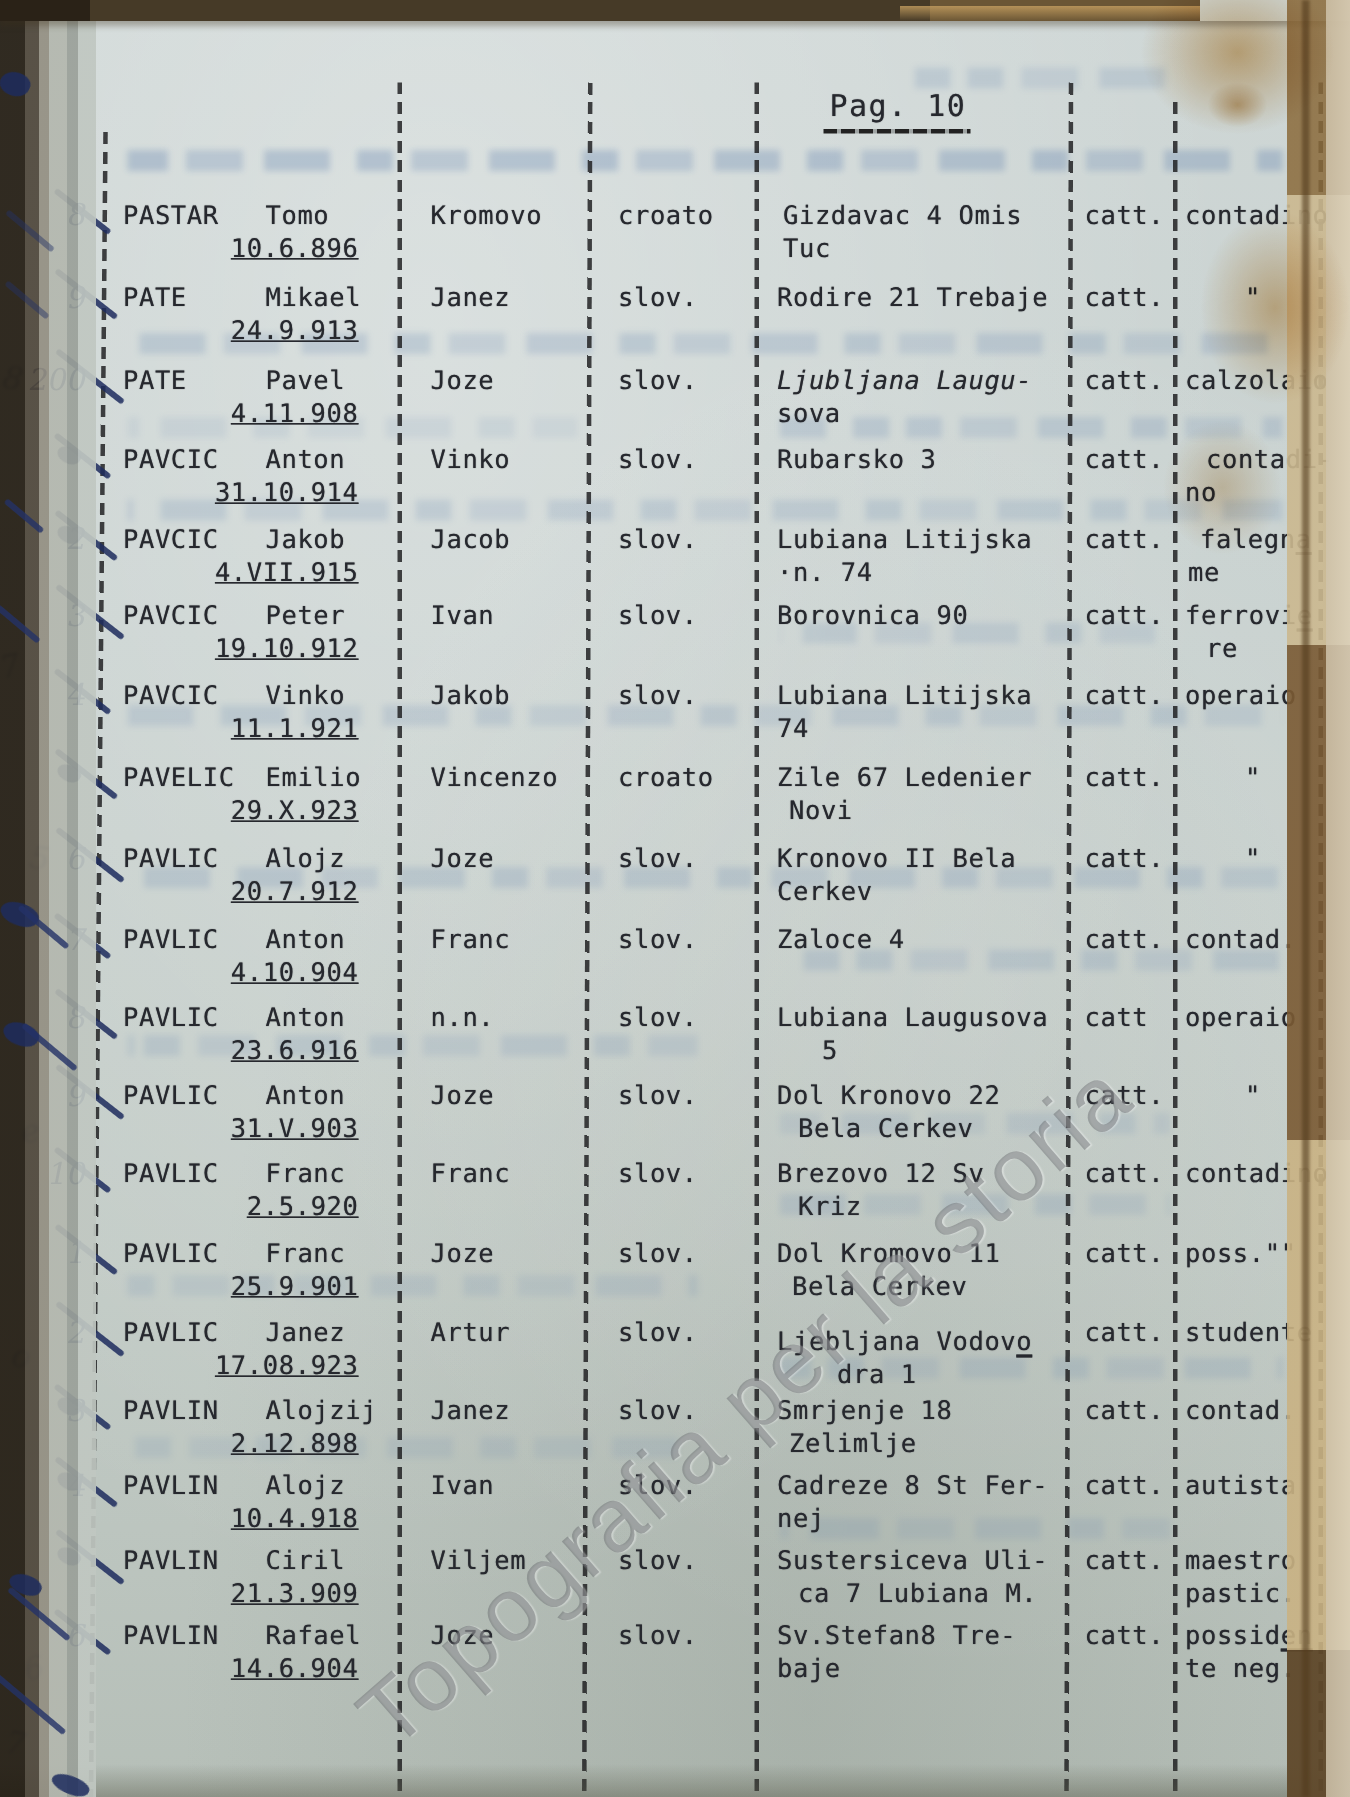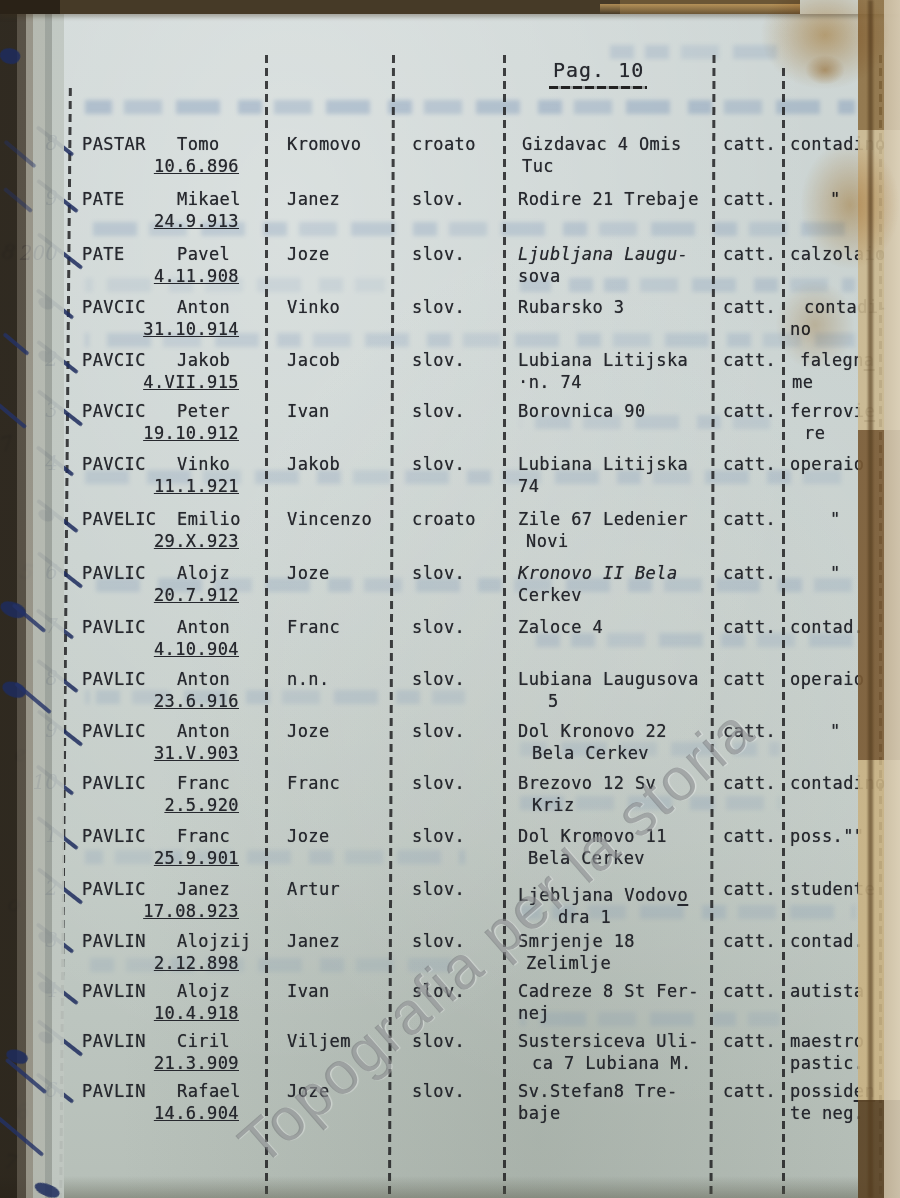--- a/index.html
+++ b/index.html
@@ -188,21 +188,21 @@
       <div class="cell" style="left: 287px; top: 508px;">Vincenzo</div>
       <div class="cell" style="left: 412px; top: 508px;">croato</div>
       <div class="cell" style="left: 518px; top: 508px;"><div class="line" style="padding-left: 0px;">Zile 67 Ledenier</div><div class="line" style="padding-left: 8px;">Novi</div></div>
       <div class="cell" style="left: 723px; top: 508px;">catt.</div>
       <div class="cell" style="left: 790px; top: 508px;"><div class="line" style="padding-left: 40px;">"</div></div>
       <div class="num" style="top: 560px;">6</div>
       <div class="slash" style="left: 32px; top: 568px; width: 56px;"></div>
       <div class="cell" style="left: 82px; top: 562px;"><div><span class="sur">PAVLIC</span><span>Alojz</span></div><div class="date">20.7.912</div></div>
       <div class="cell" style="left: 287px; top: 562px;">Joze</div>
       <div class="cell" style="left: 412px; top: 562px;">slov.</div>
-      <div class="cell" style="left: 518px; top: 562px;"><div class="line" style="padding-left: 0px; font-style: italic;">Kronovo II Bela</div><div class="line" style="padding-left: 0px;">Cerkev</div></div>
+      <div class="cell" style="left: 518px; top: 562px;"><div class="line" style="padding-left: 0px;">Kronovo II Bela</div><div class="line" style="padding-left: 0px;">Cerkev</div></div>
       <div class="cell" style="left: 723px; top: 562px;">catt.</div>
       <div class="cell" style="left: 790px; top: 562px;"><div class="line" style="padding-left: 40px;">"</div></div>
       <div class="num" style="top: 614px;">7</div>
       <div class="slash" style="left: 32px; top: 622px; width: 46px;"></div>
       <div class="cell" style="left: 82px; top: 616px;"><div><span class="sur">PAVLIC</span><span>Anton</span></div><div class="date">4.10.904</div></div>
       <div class="cell" style="left: 287px; top: 616px;">Franc</div>
       <div class="cell" style="left: 412px; top: 616px;">slov.</div>
       <div class="cell" style="left: 518px; top: 616px;"><div class="line" style="padding-left: 0px;">Zaloce 4</div></div>
       <div class="cell" style="left: 723px; top: 616px;">catt.</div>
       <div class="cell" style="left: 790px; top: 616px;"><div class="line" style="padding-left: 0px;">contad.</div></div>

